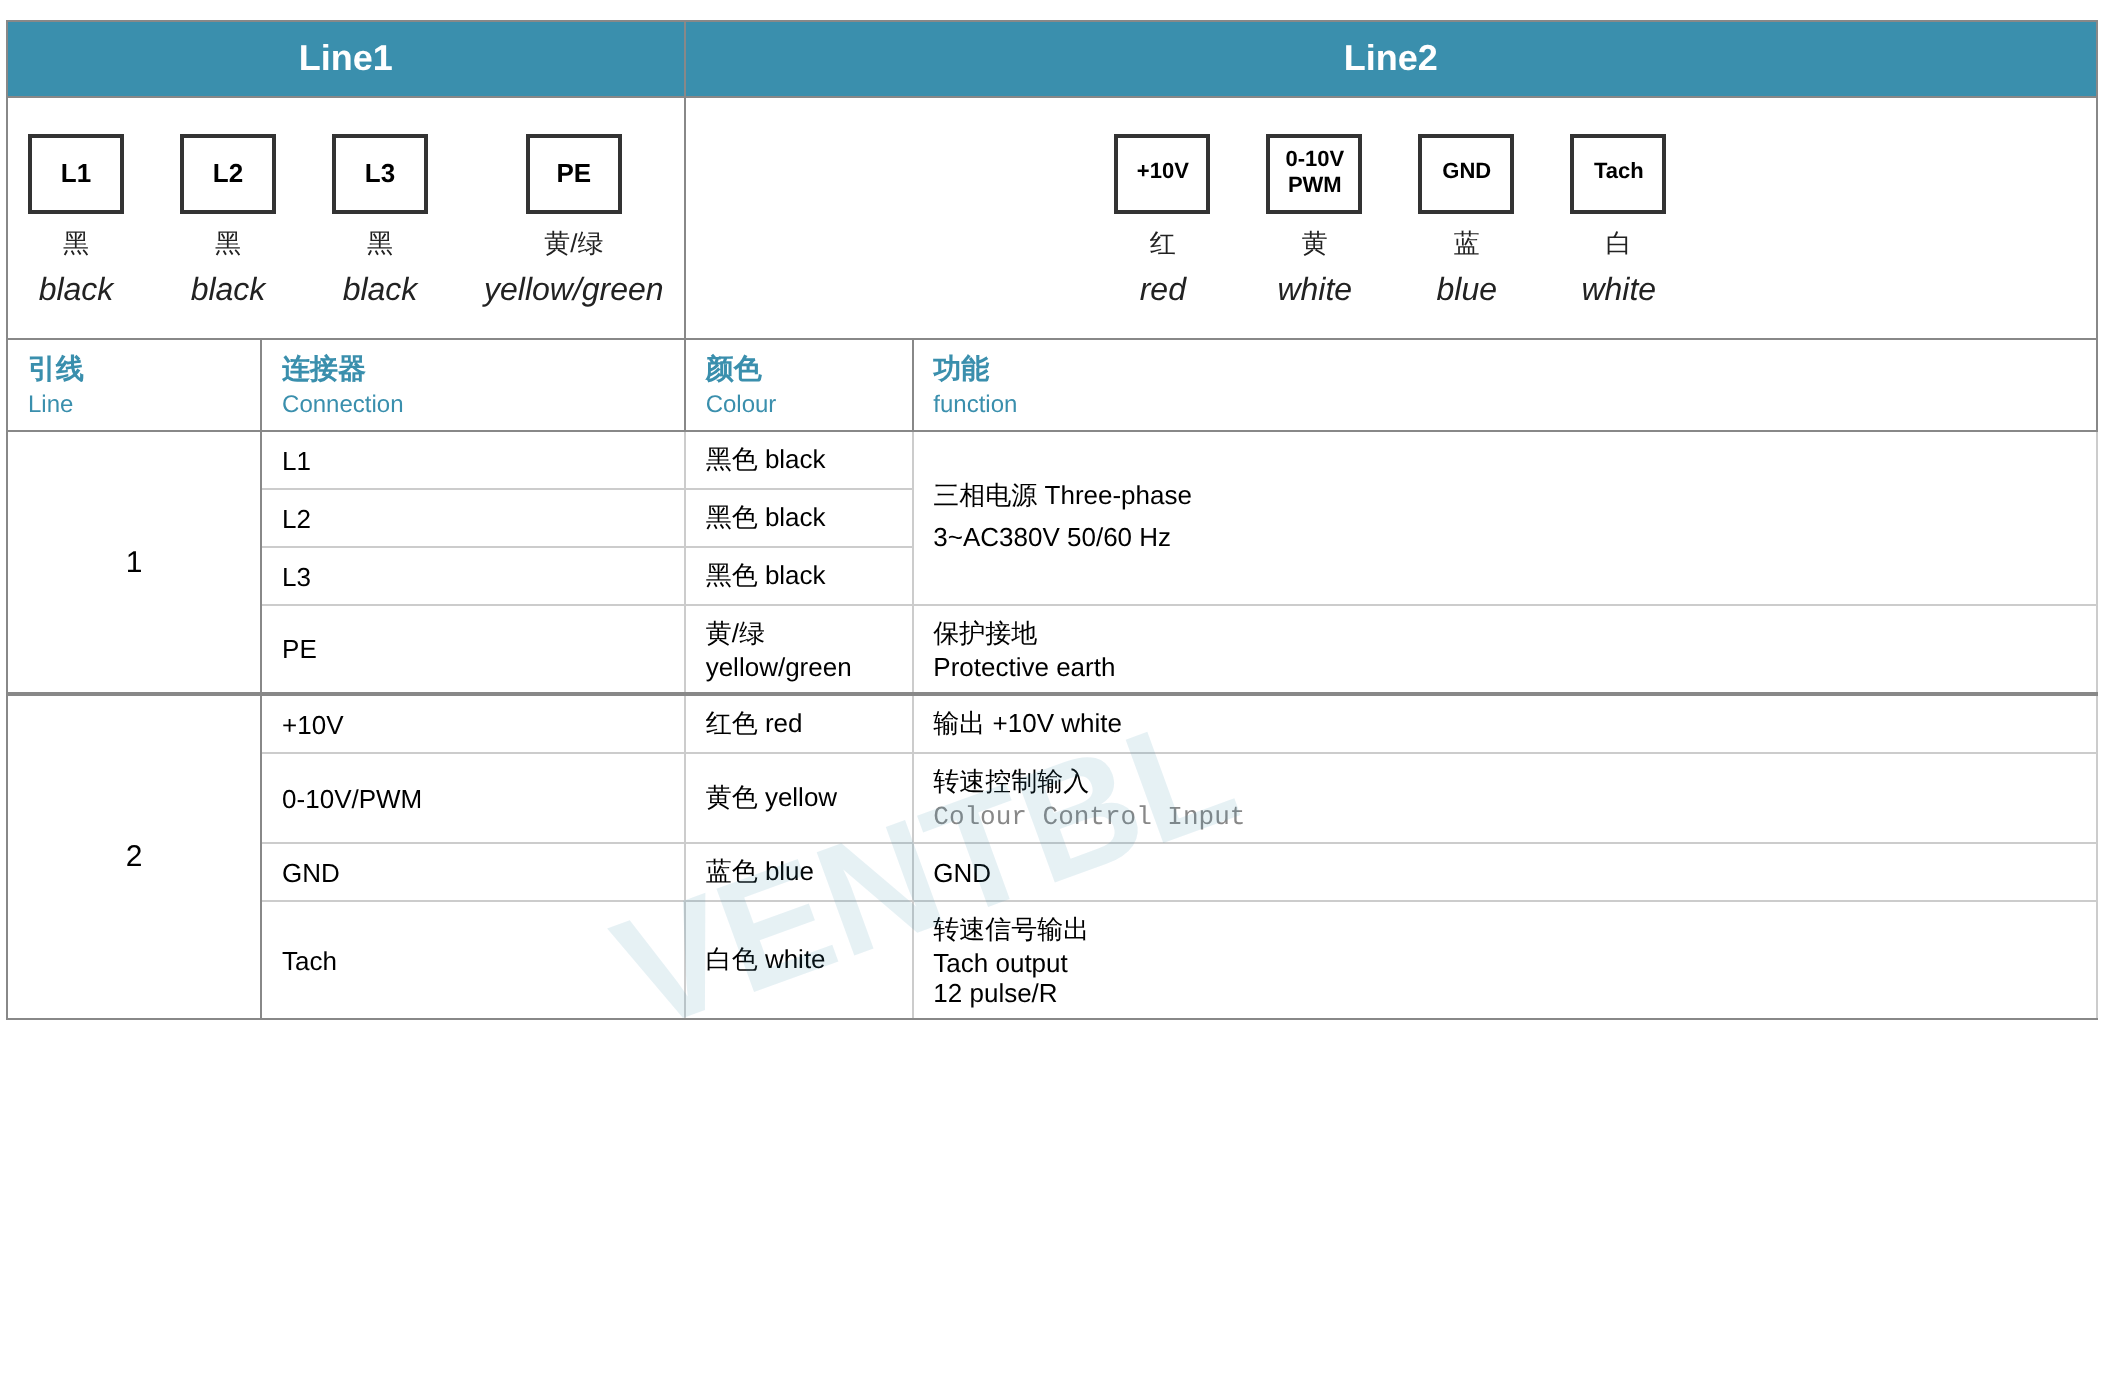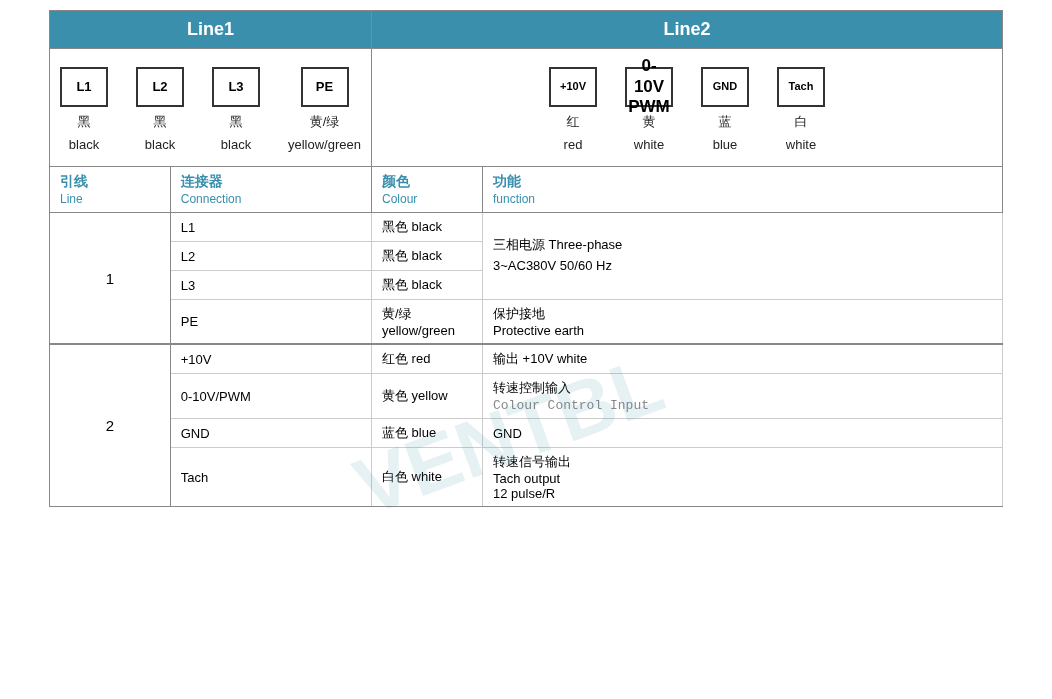--- a/index.html
+++ b/index.html
@@ -7,21 +7,21 @@
       font-family: Arial, sans-serif;
       background: #fff;
       width: 1052px;
       min-height: 699px;
       display: flex;
       justify-content: center;
       align-items: flex-start;
       padding: 10px;
     }
     .main-table {
-      width: 954px;
+      width: 1046px;
       border-collapse: collapse;
       border: 1px solid #888;
     }
     .header-row td {
       background-color: #3a8fad;
       color: #fff;
       font-size: 18px;
       font-weight: bold;
       text-align: center;
       padding: 8px 0;
@@ -57,23 +57,24 @@
       background: #fff;
       text-align: center;
       line-height: 1.2;
     }
     .connector-label-cn {
       font-size: 13px;
       color: #222;
       text-align: center;
     }
     .connector-label-en {
-      font-size: 13px;
+      font-size: 16px;
       color: #222;
       text-align: center;
+      font-style: italic;
     }
     .col-header-row td {
       background: #fff;
       border: 1px solid #888;
       padding: 6px 10px;
       font-size: 13px;
       vertical-align: top;
     }
     .col-header-cn {
       color: #3a8fad;
@@ -166,21 +167,21 @@
             </div>
           </td>
           <td colspan="2">
             <div class="connector-group">
               <div class="connector-item">
                 <div class="connector-box" style="font-size: 11px; white-space: pre-line;">+10V</div>
                 <div class="connector-label-cn">红</div>
                 <div class="connector-label-en">red</div>
               </div>
               <div class="connector-item">
-                <div class="connector-box" style="font-size: 17px; white-space: pre-line;">0-10V
+                <div class="connector-box" style="font-size: 11px; white-space: pre-line;">0-10V
 PWM</div>
                 <div class="connector-label-cn">黄</div>
                 <div class="connector-label-en">white</div>
               </div>
               <div class="connector-item">
                 <div class="connector-box" style="font-size: 11px; white-space: pre-line;">GND</div>
                 <div class="connector-label-cn">蓝</div>
                 <div class="connector-label-en">blue</div>
               </div>
               <div class="connector-item">

